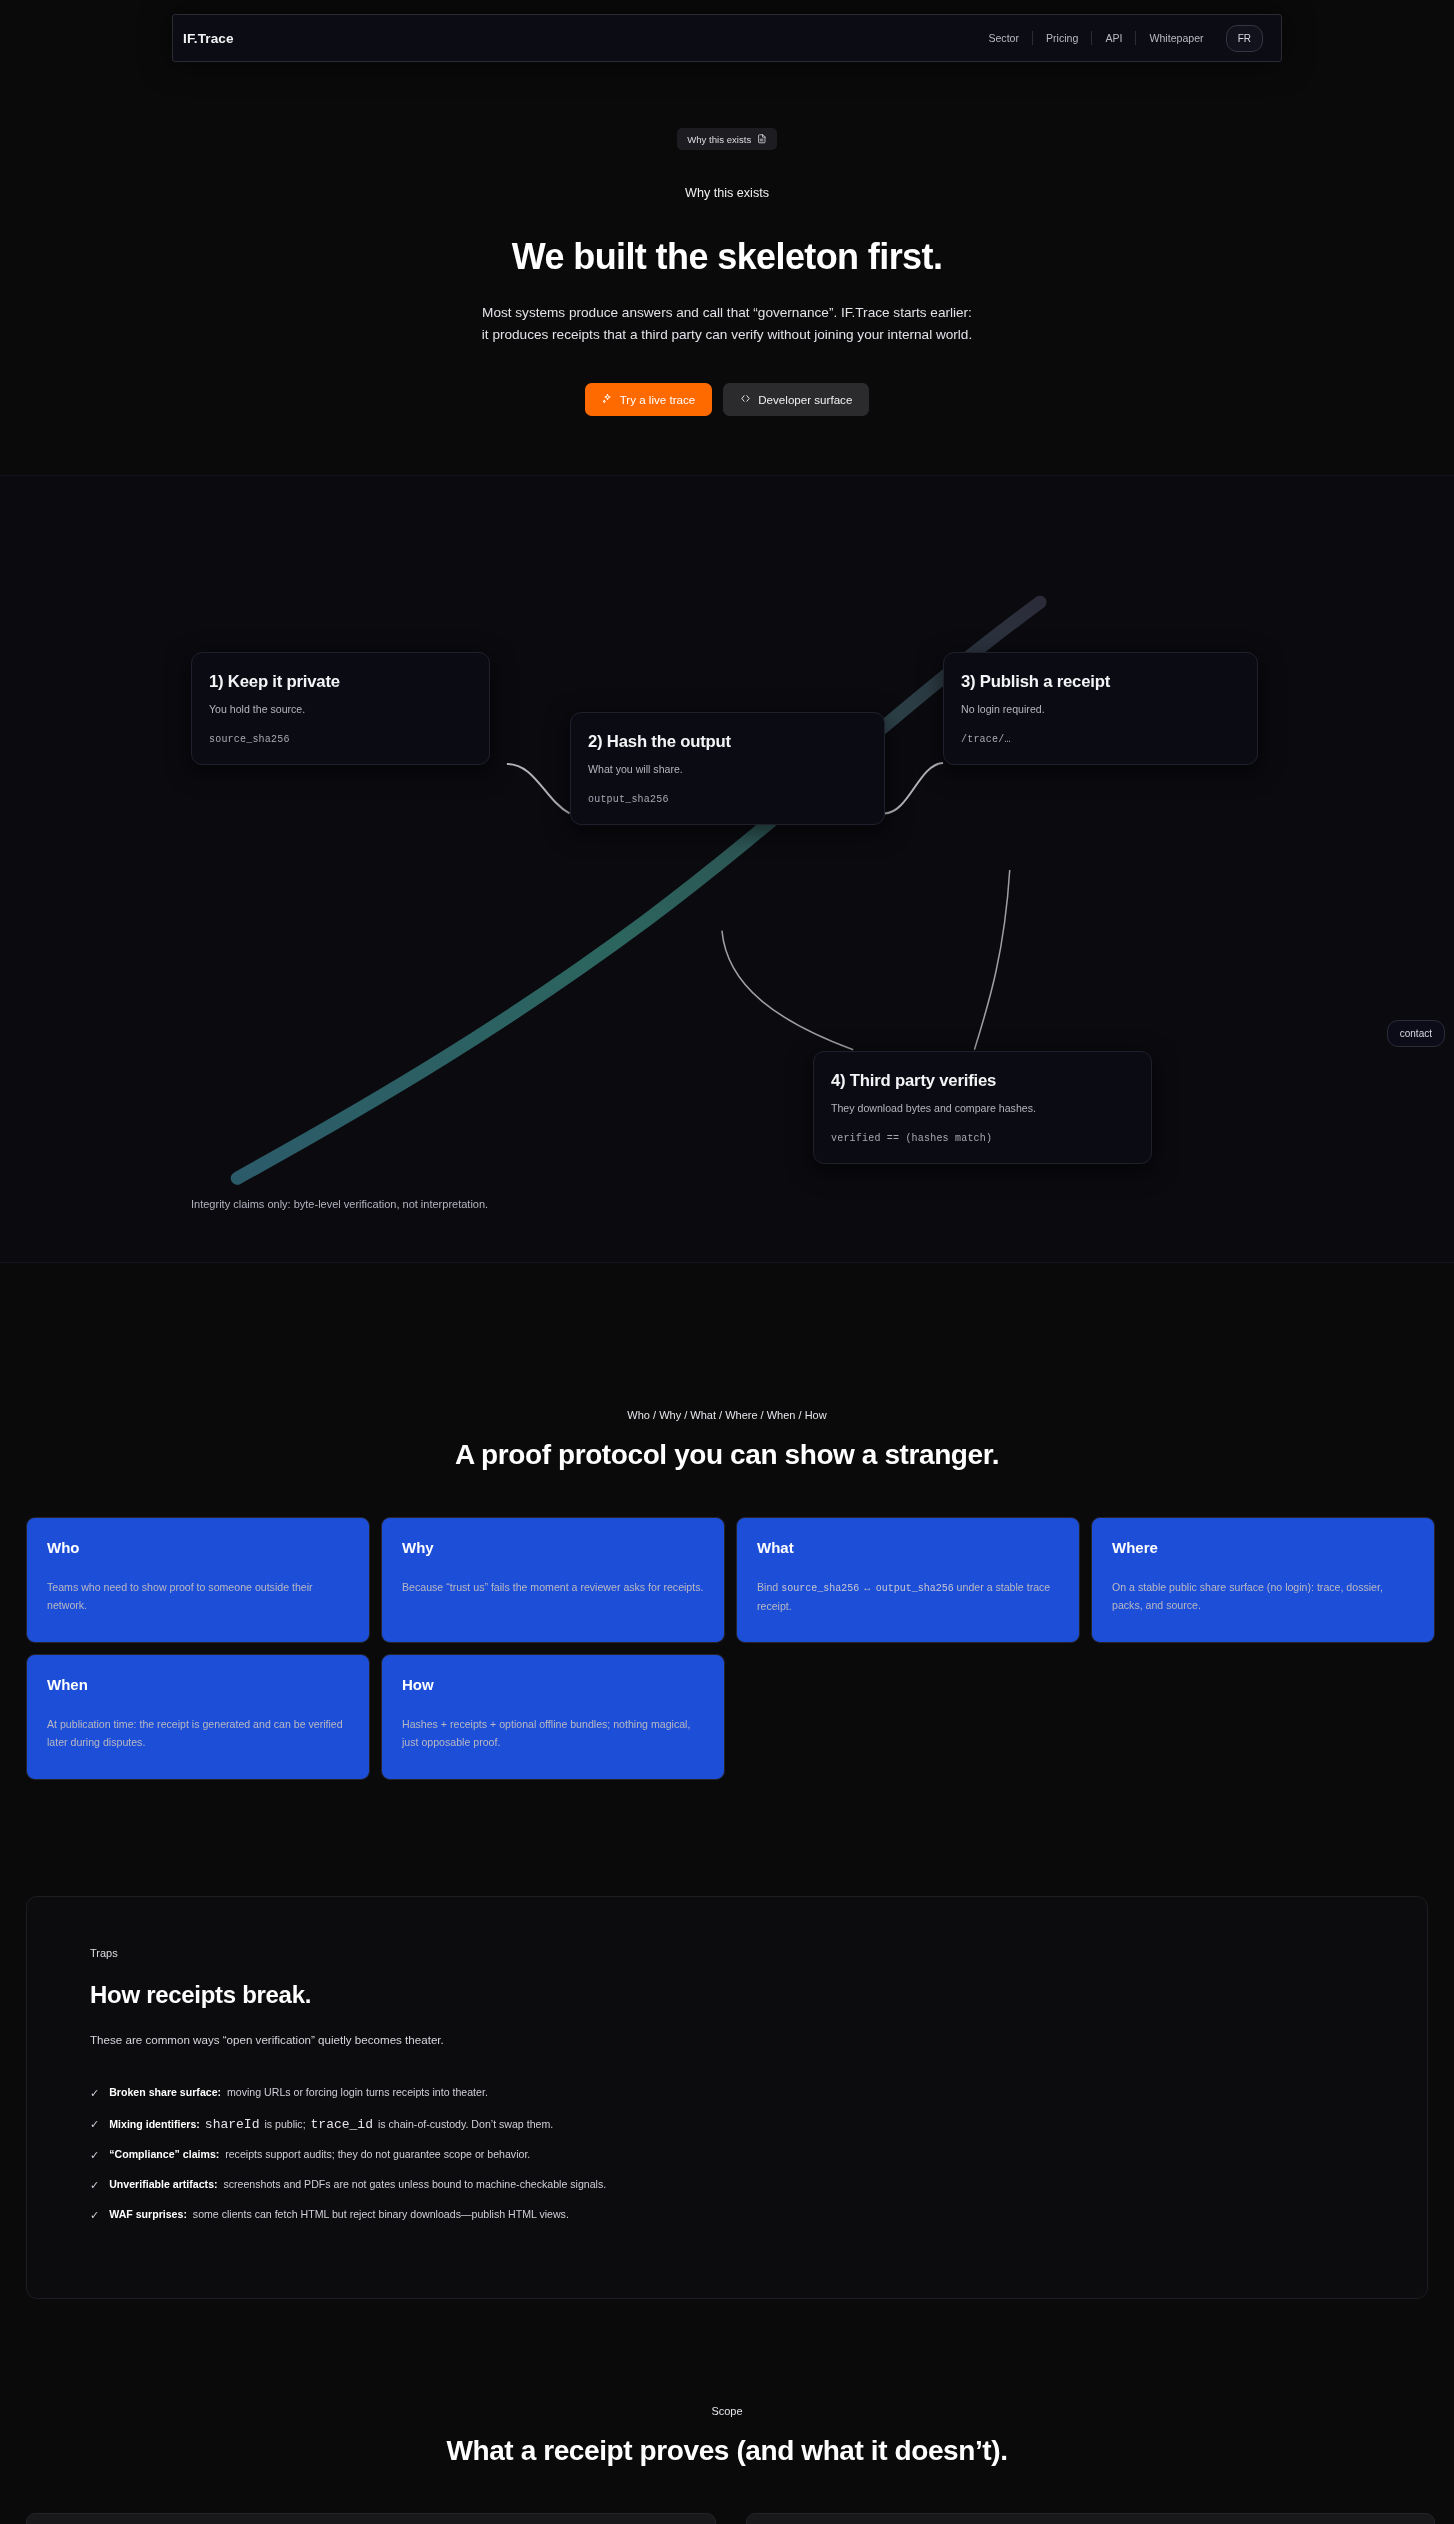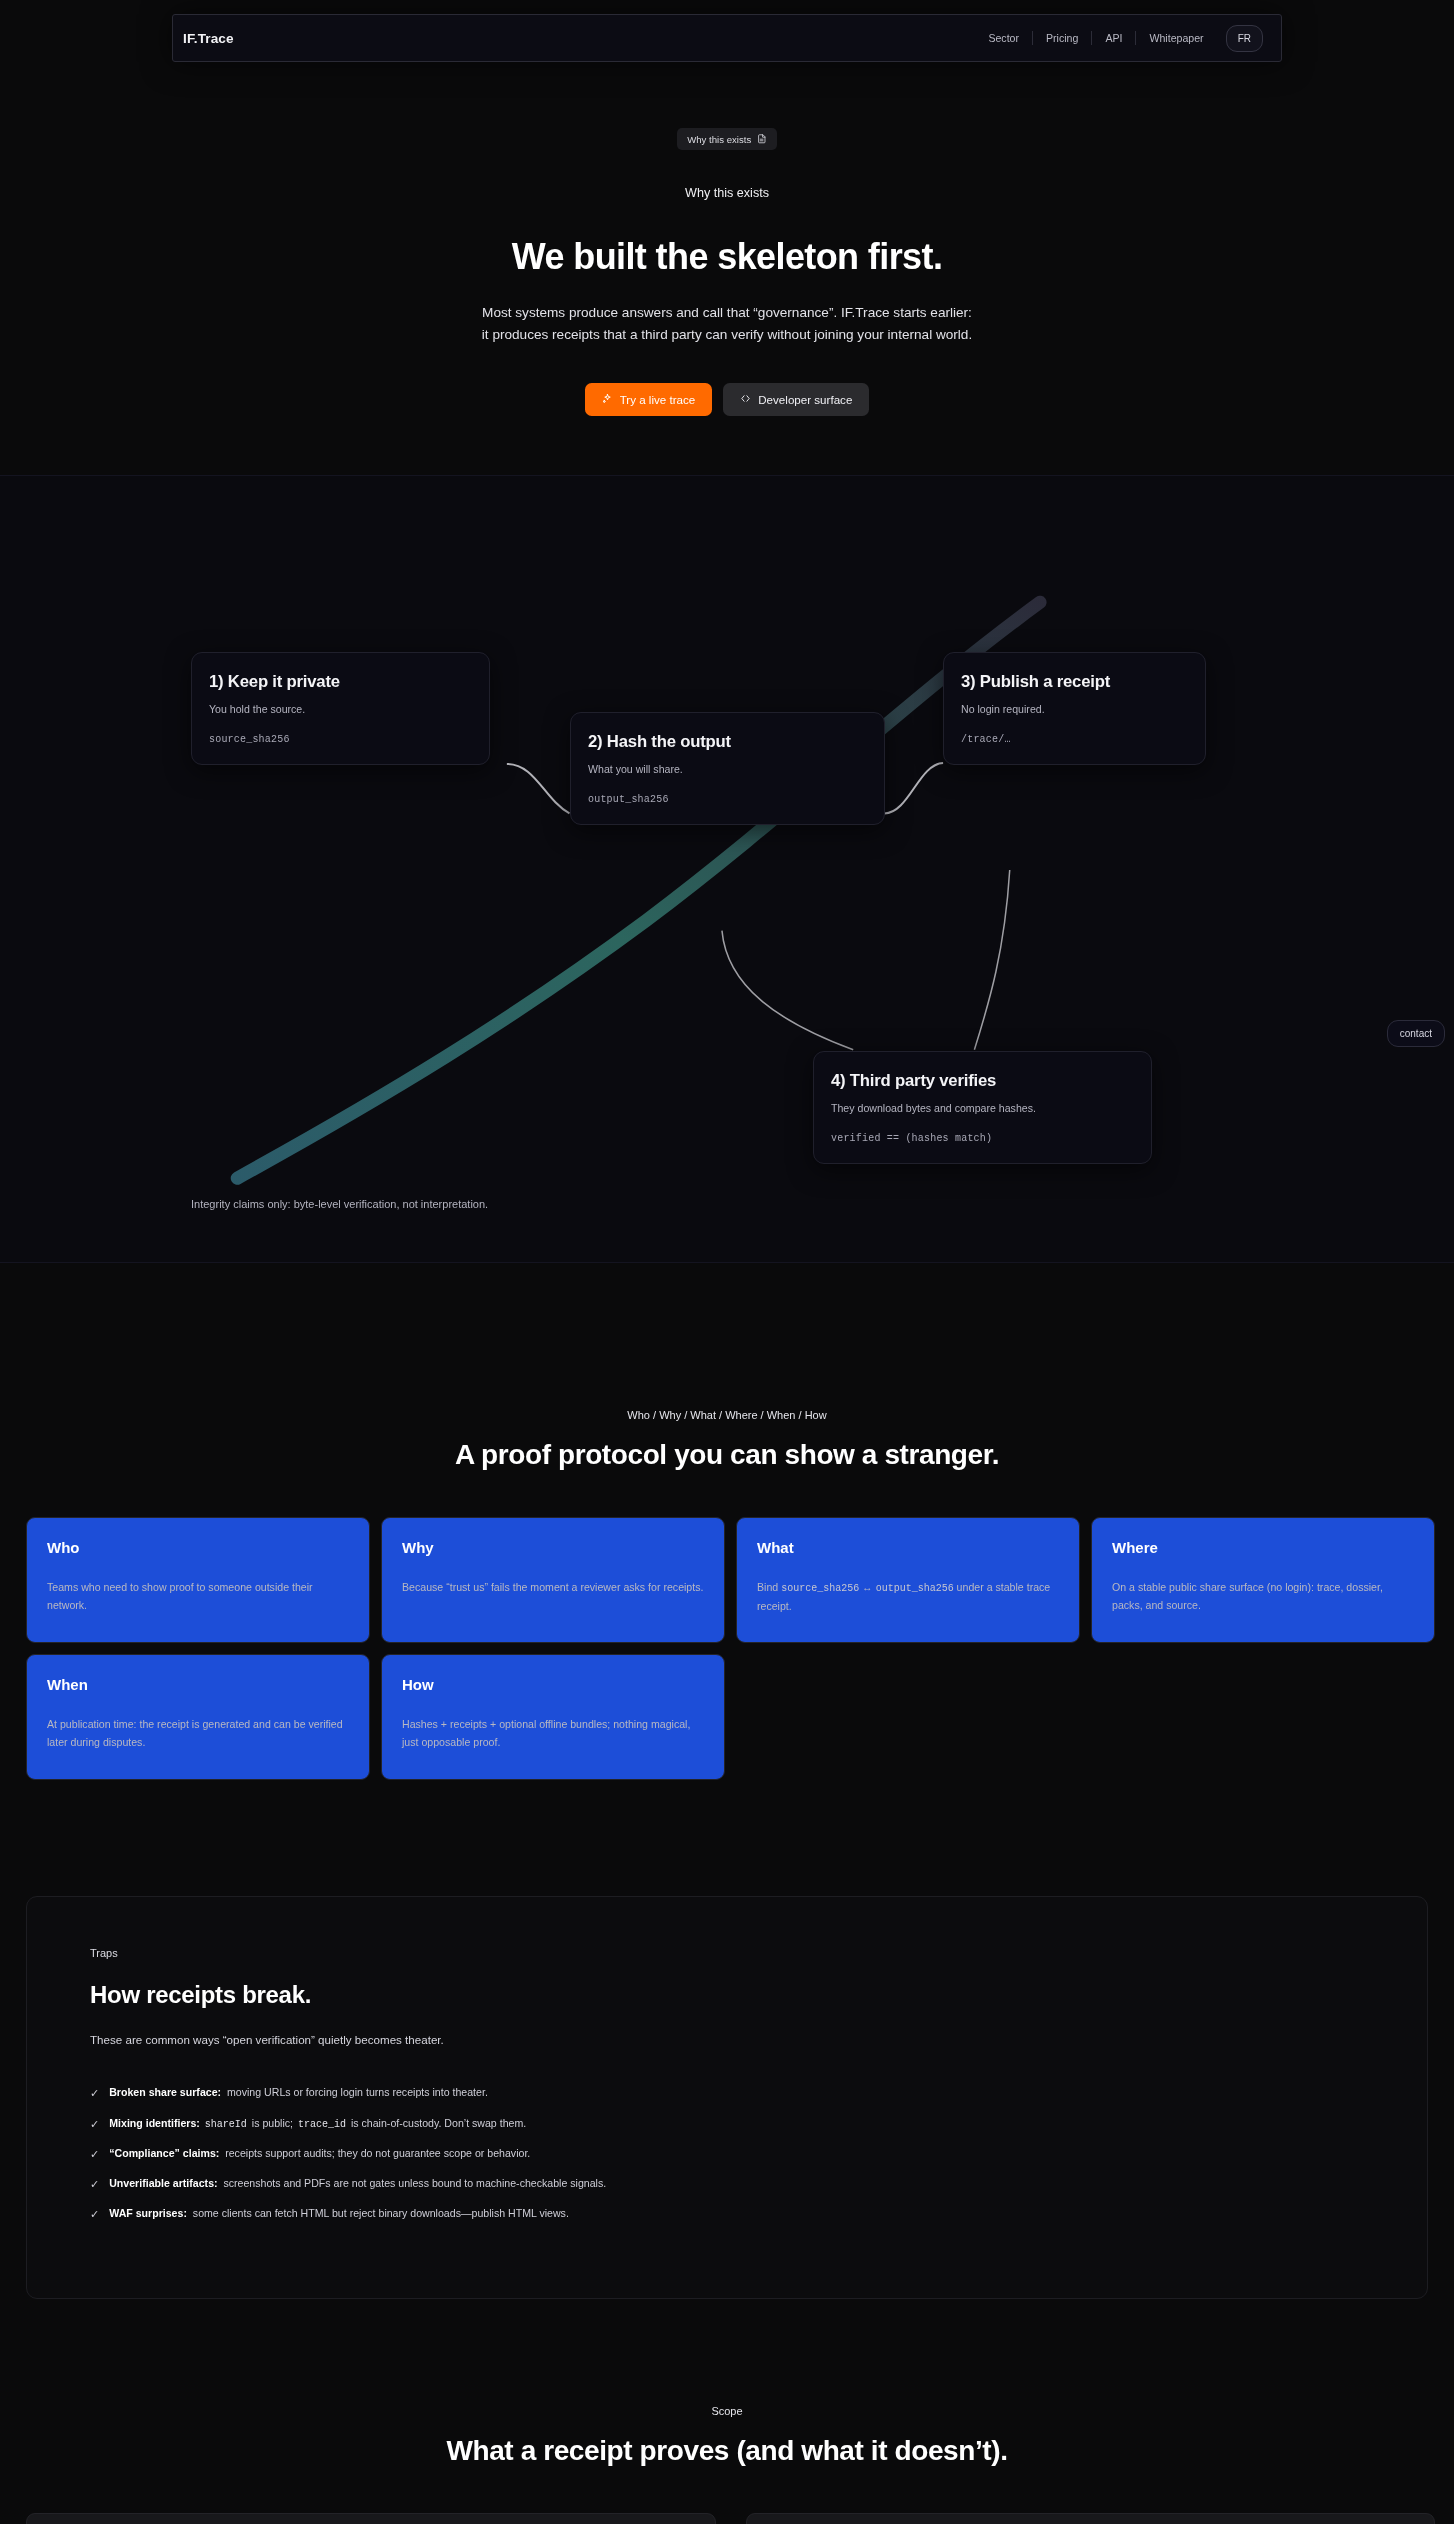--- a/index.html
+++ b/index.html
@@ -145,21 +145,21 @@
   }
   .node-code {
     margin-top: 19px;
     font-family: "Liberation Mono", monospace;
     font-size: 10px;
     color: #a9a9b6;
     letter-spacing: 0.2px;
   }
   #flow-node-0 { left: 191px; top: 176px; width: 299px; }
   #flow-node-1 { left: 570px; top: 236px; width: 315px; }
-  #flow-node-2 { left: 943px; top: 176px; width: 263px; }
+  #flow-node-2 { left: 943px; top: 176px; width: 315px; }
   #flow-node-3 { left: 813px; top: 575px; width: 339px; }
   .contact-tab {
     position: absolute;
     right: 9px;
     top: 544px;
     background: #0c0c18;
     border: 1px solid #2b2b3a;
     border-radius: 11px;
     padding: 7px 12px;
     font-size: 10px;
@@ -245,21 +245,21 @@
     gap: 10px;
     font-size: 10.6px;
     color: #d9d9e1;
     padding: 0 0 16px 0;
   }
   .check { color: #cfcfd8; font-size: 11px; line-height: 1.3; flex: none; }
   .trap-label { font-weight: 700; color: #ffffff; }
   .trap-text { color: #cfcfd8; }
   .mono-inline {
     font-family: "Liberation Mono", monospace;
-    font-size: 10px;
+    font-size: 13px;
     color: #e4e4ea;
     padding: 0 2px;
     text-align: right;
   }
 
   
   .scope-wrap { margin-top: 106px; }
   .scope-grid {
     margin: 46px auto 0 auto;
     width: 1409px;

